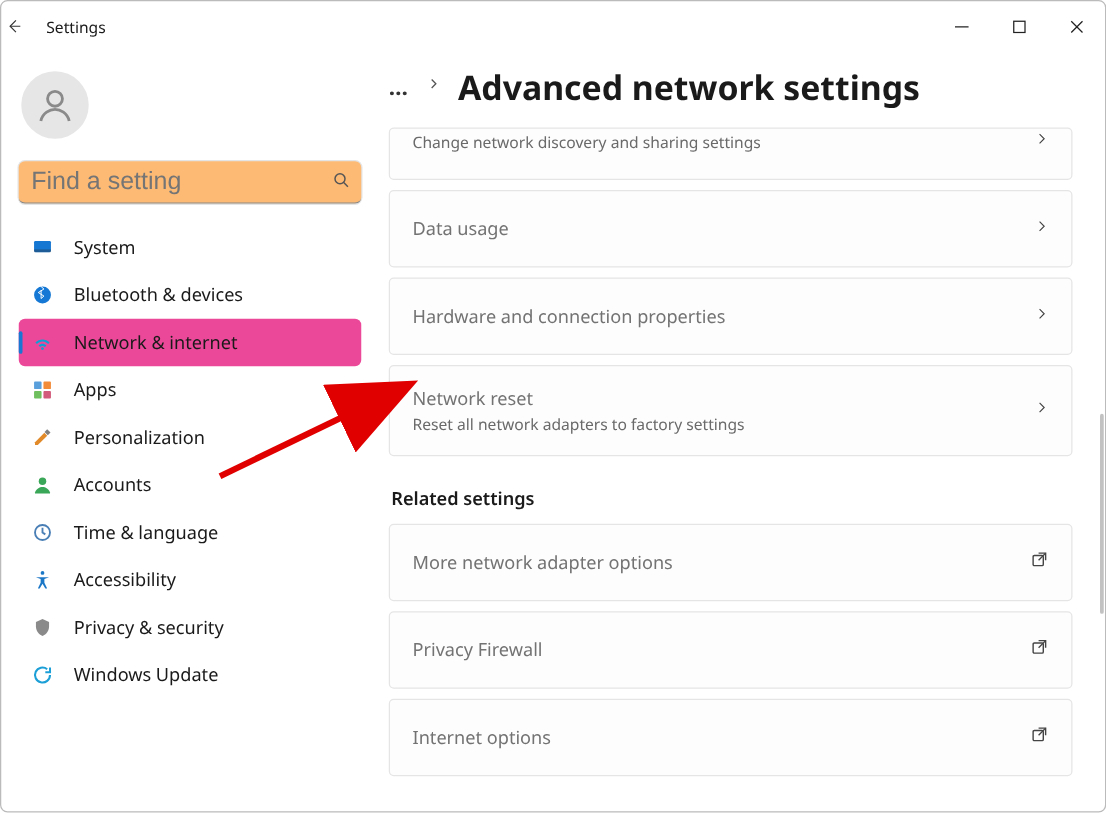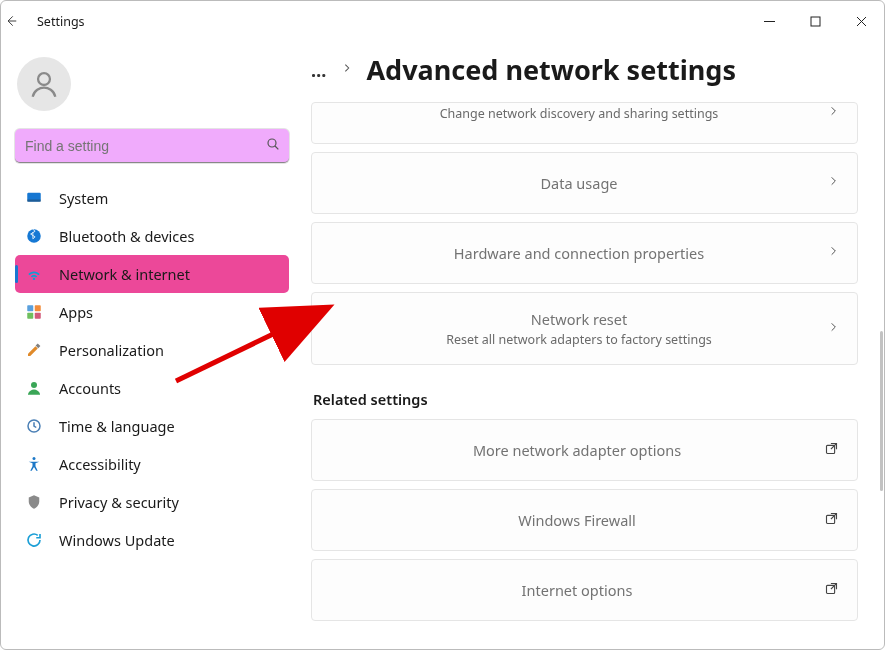--- a/index.html
+++ b/index.html
@@ -57,24 +57,24 @@
   }
   .search-wrap {
     position: relative;
     margin-bottom: 16px;
   }
   .search {
     width: 100%;
     height: 34px;
     border: none;
     border-bottom: 1.5px solid #888;
-    background: #f0abfc;
+    background: #fdba74;
     border-radius: 5px;
     padding: 0 34px 0 10px;
-    font-size: 14px;
+    font-size: 20px;
     outline: none;
     box-shadow: 0 0 0 1px #e4e4e4;
   }
   .search-icon-btn {
     position:absolute; right:8px; top:7px;
     color:#555;
   }
   .nav {
     list-style:none;
     margin-top: 6px;
@@ -135,21 +135,21 @@
     margin-bottom: 8px;
     display:flex; align-items:center;
     cursor:pointer;
     min-height: 62px;
   }
   .card.partial {
     padding-top: 0;
     min-height: 42px;
     align-items:flex-start;
   }
-  .card .texts { flex:1;text-align:center; }
+  .card .texts { flex:1; }
   .card .ct {
     font-size: 14.5px;
     color:#737373;
   }
   .card .cs {
     font-size: 12.5px;
     color:#6a6a6a;
     margin-top:2px;
   }
   .card .chev, .card .ext {
@@ -392,21 +392,21 @@
         <svg width="15" height="15" viewBox="0 0 24 24" fill="none" stroke="#444" stroke-width="1.8">
             <rect x="4" y="7" width="13" height="13" rx="1.5"></rect>
             <path d="M11 4h9v9"></path>
             <path d="M20 4L11 13"></path>
           </svg>
       </span>
     </div>
 
     <div class="card">
       <div class="texts">
-        <div class="ct">Windows Firewall</div>
+        <div class="ct">Privacy Firewall</div>
       </div>
       <span class="ext">
         <svg width="15" height="15" viewBox="0 0 24 24" fill="none" stroke="#444" stroke-width="1.8">
             <rect x="4" y="7" width="13" height="13" rx="1.5"></rect>
             <path d="M11 4h9v9"></path>
             <path d="M20 4L11 13"></path>
           </svg>
       </span>
     </div>
 

